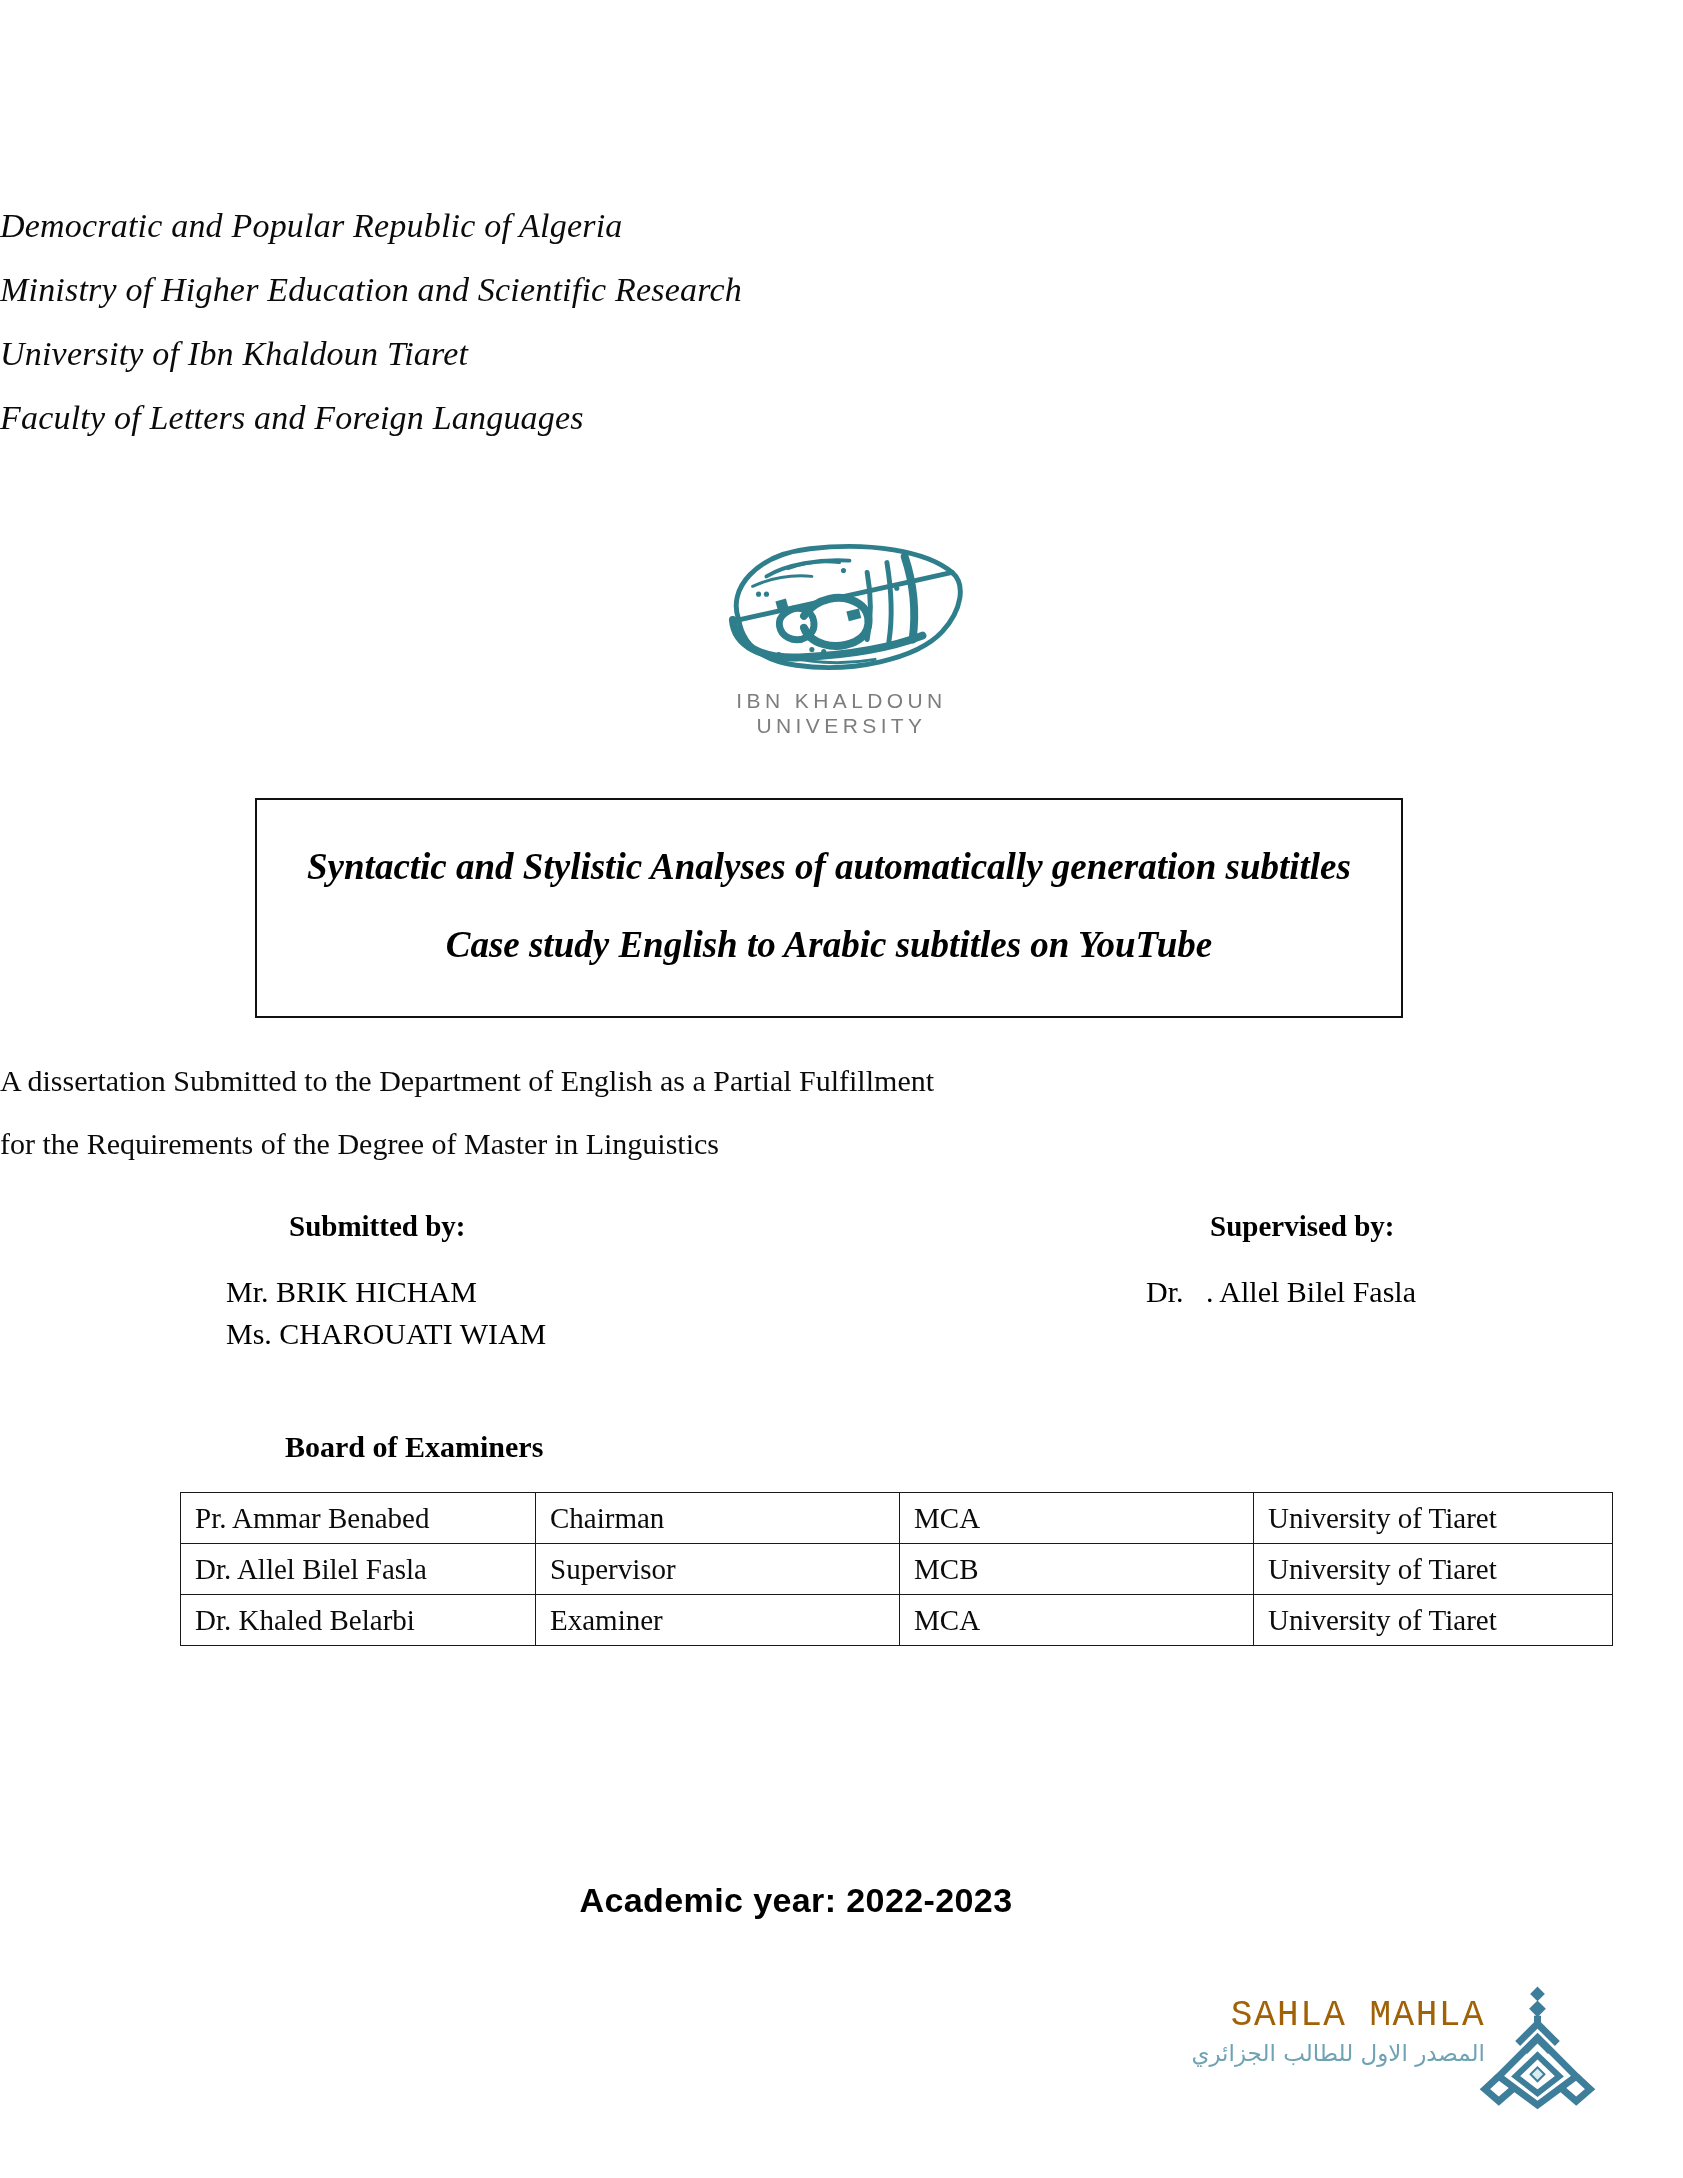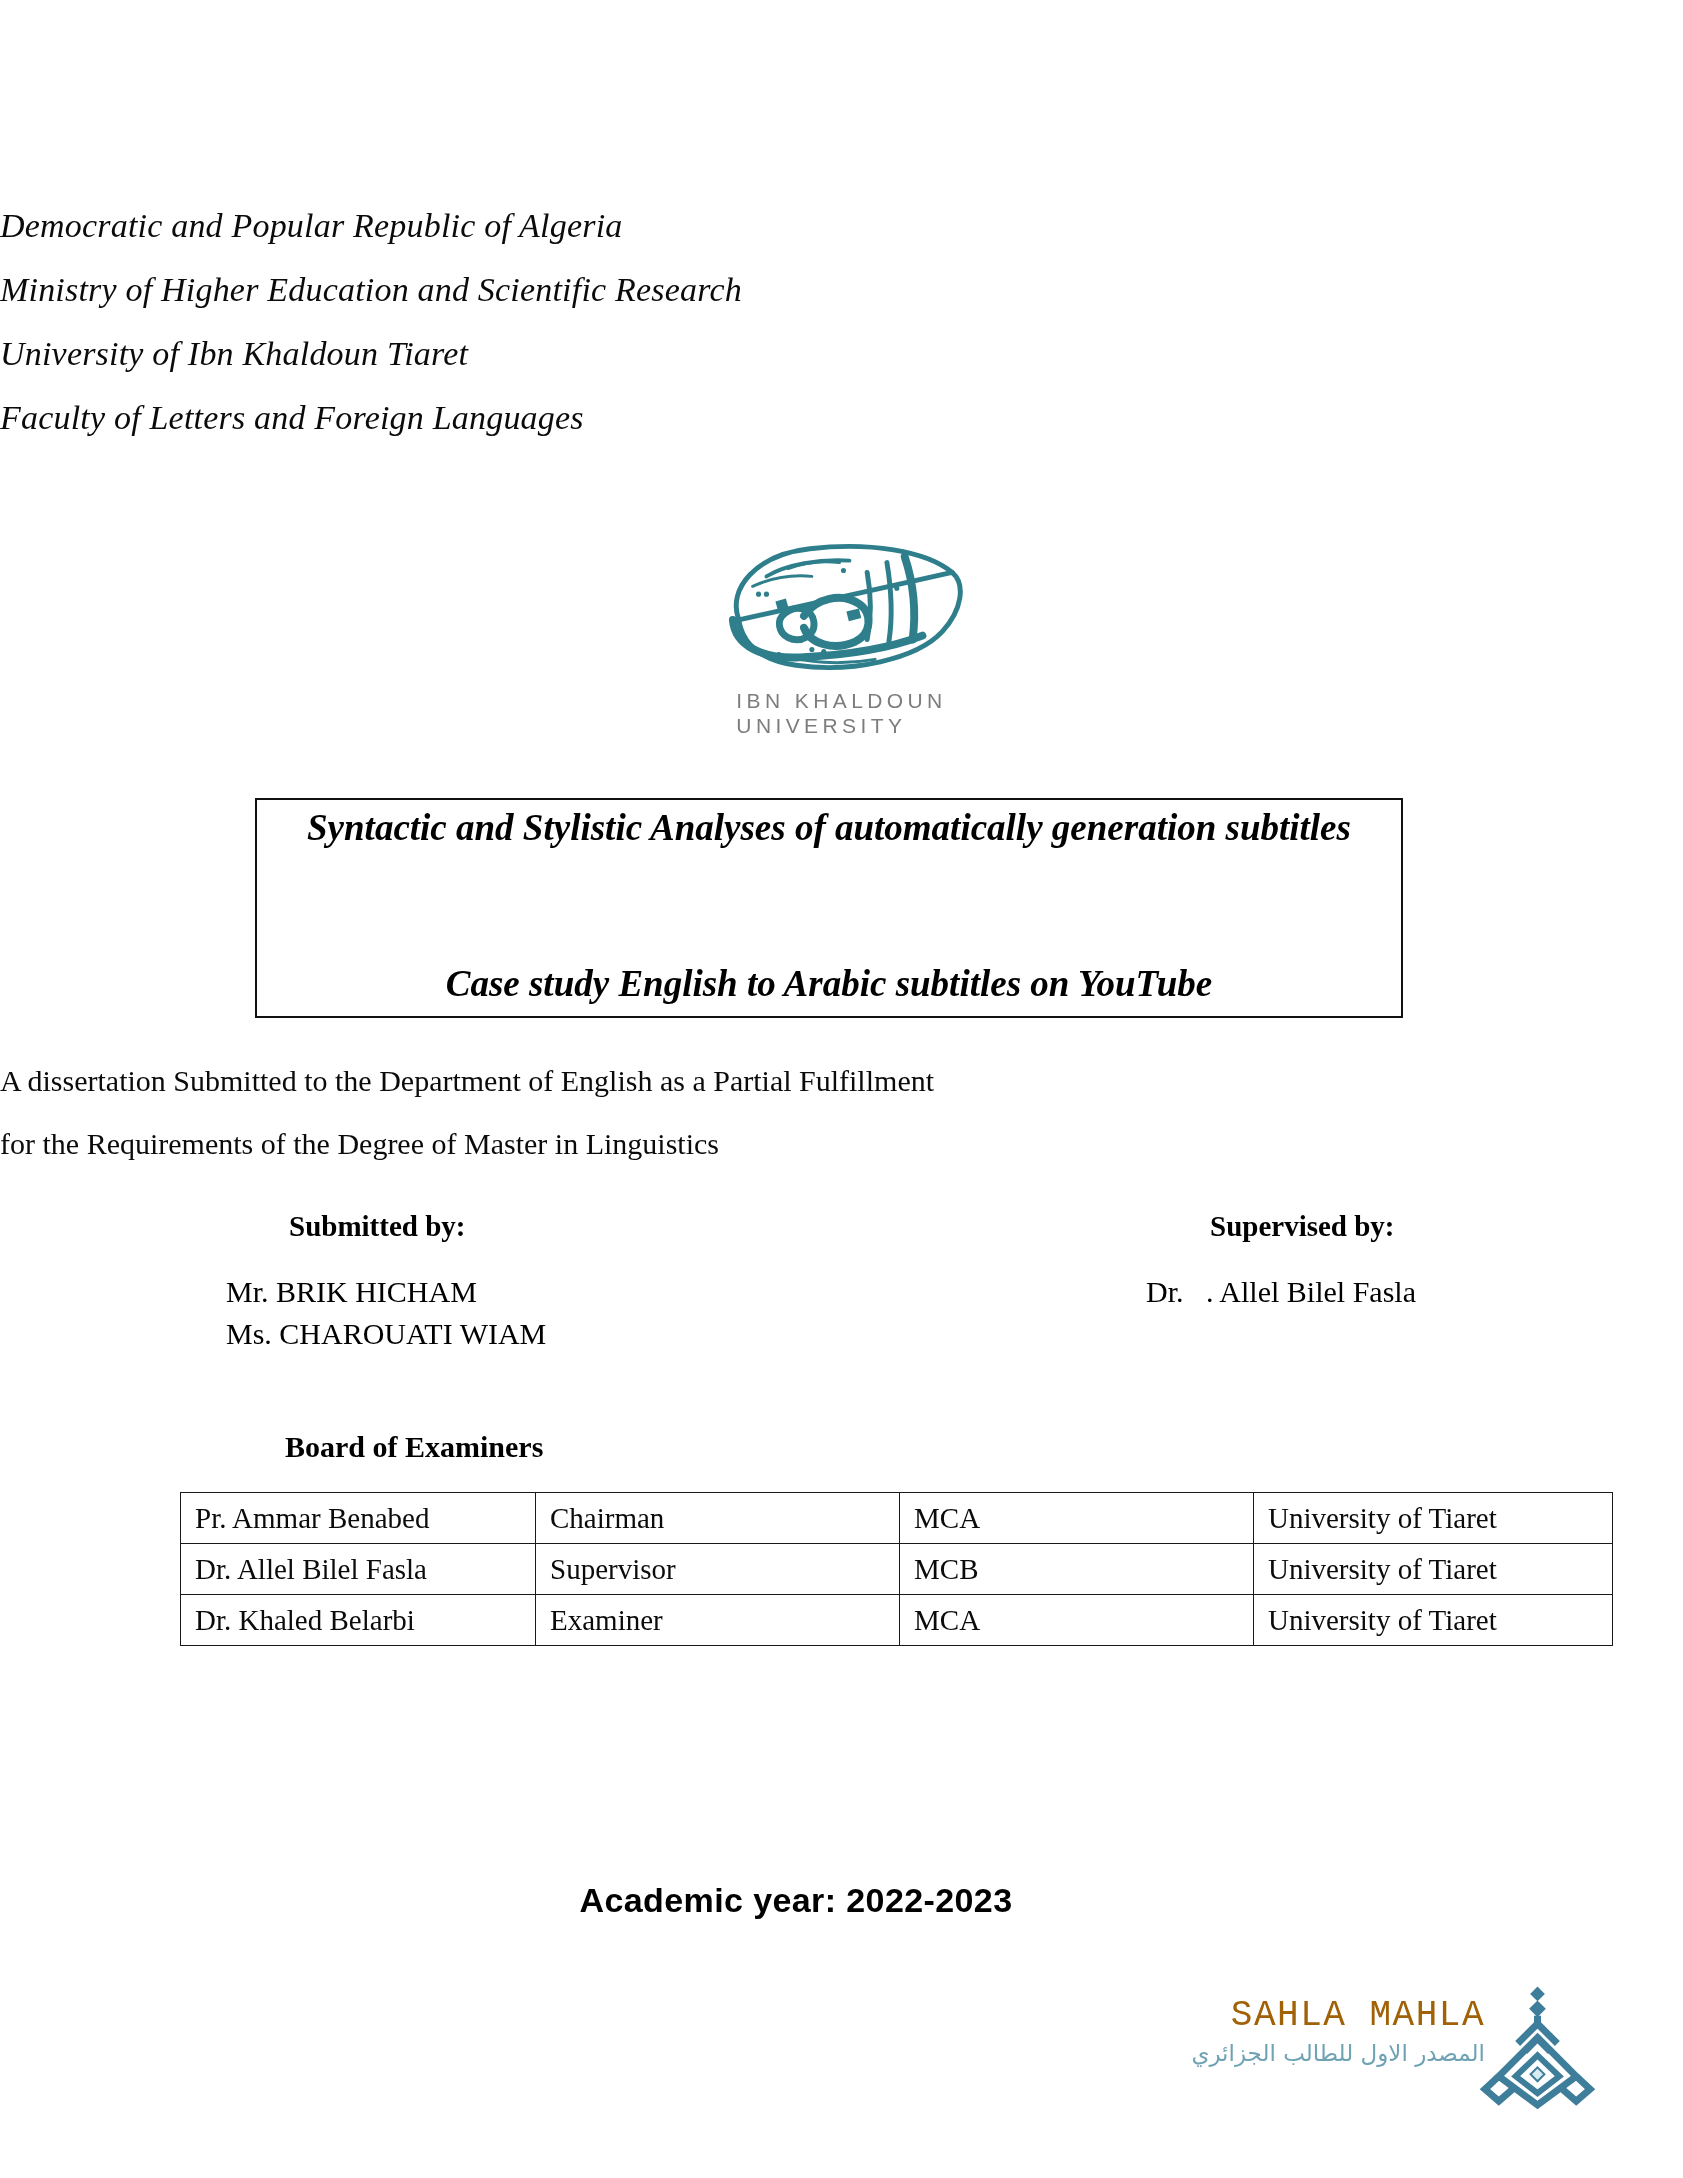--- a/index.html
+++ b/index.html
@@ -52,20 +52,21 @@
     flex-direction: column;
     align-items: center;
   }
   .logo-mark {
     width: 297px;
     height: 158px;
     display: block;
   }
   .logo-caption {
     margin-top: 2px;
+    text-align: center;
     font-family: "Liberation Sans", "DejaVu Sans", sans-serif;
     color: #7d7d7d;
     line-height: 1.18;
   }
   .logo-caption .l1 {
     display: block;
     font-size: 21px;
     letter-spacing: 4.4px;
   }
   .logo-caption .l2 {
@@ -78,21 +79,21 @@
   .title-box {
     position: absolute;
     left: 255px;
     top: 798px;
     width: 1148px;
     height: 220px;
     border: 2px solid #111111;
     box-sizing: border-box;
     display: flex;
     flex-direction: column;
-    justify-content: space-between;
+    justify-content: center;
     padding: 6px 26px 10px 26px;
   }
   .title-main {
     font-family: "Liberation Serif", "DejaVu Serif", serif;
     font-weight: bold;
     font-style: italic;
     font-size: 37px;
     line-height: 44px;
     text-align: center;
     color: #000;

